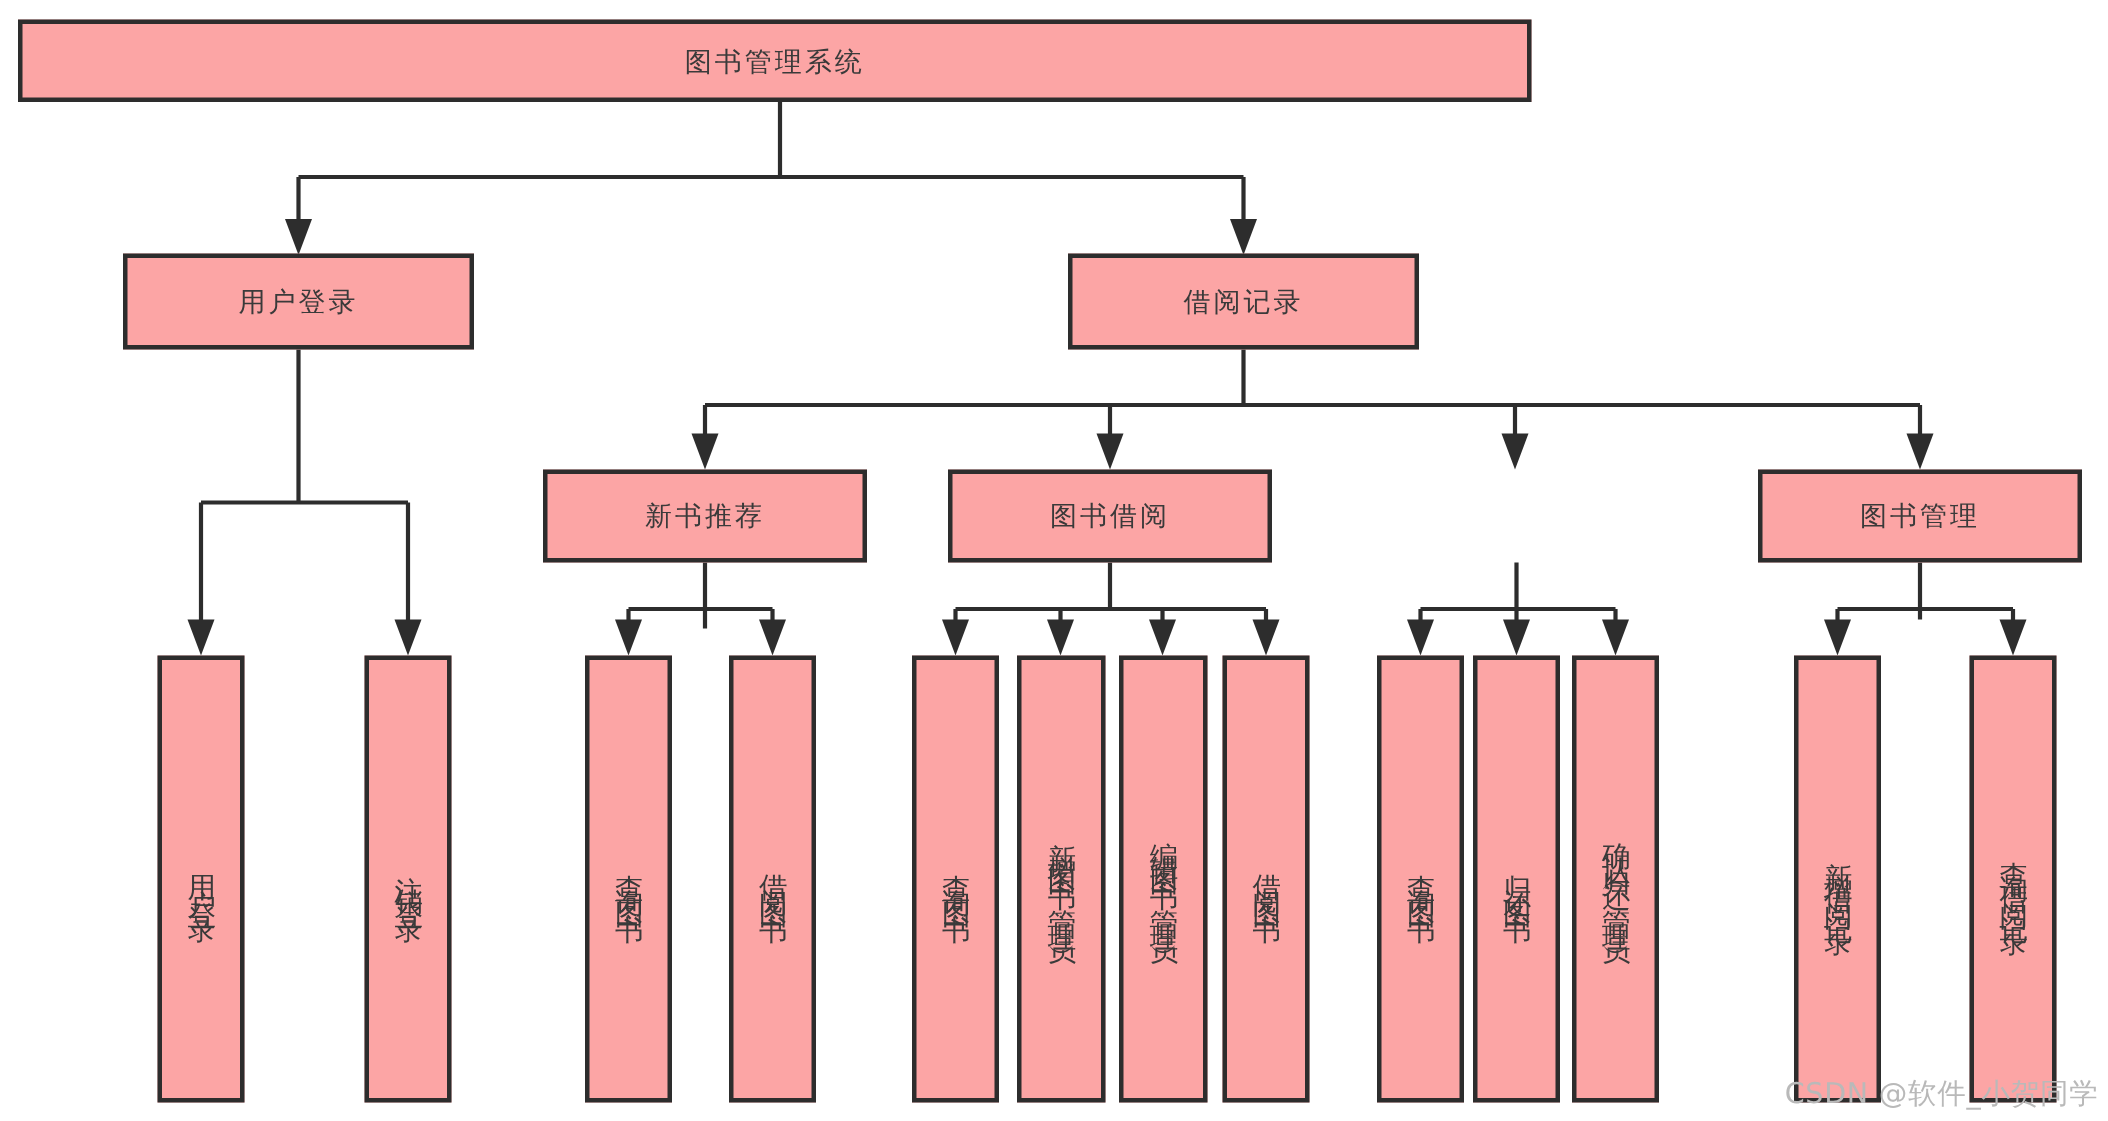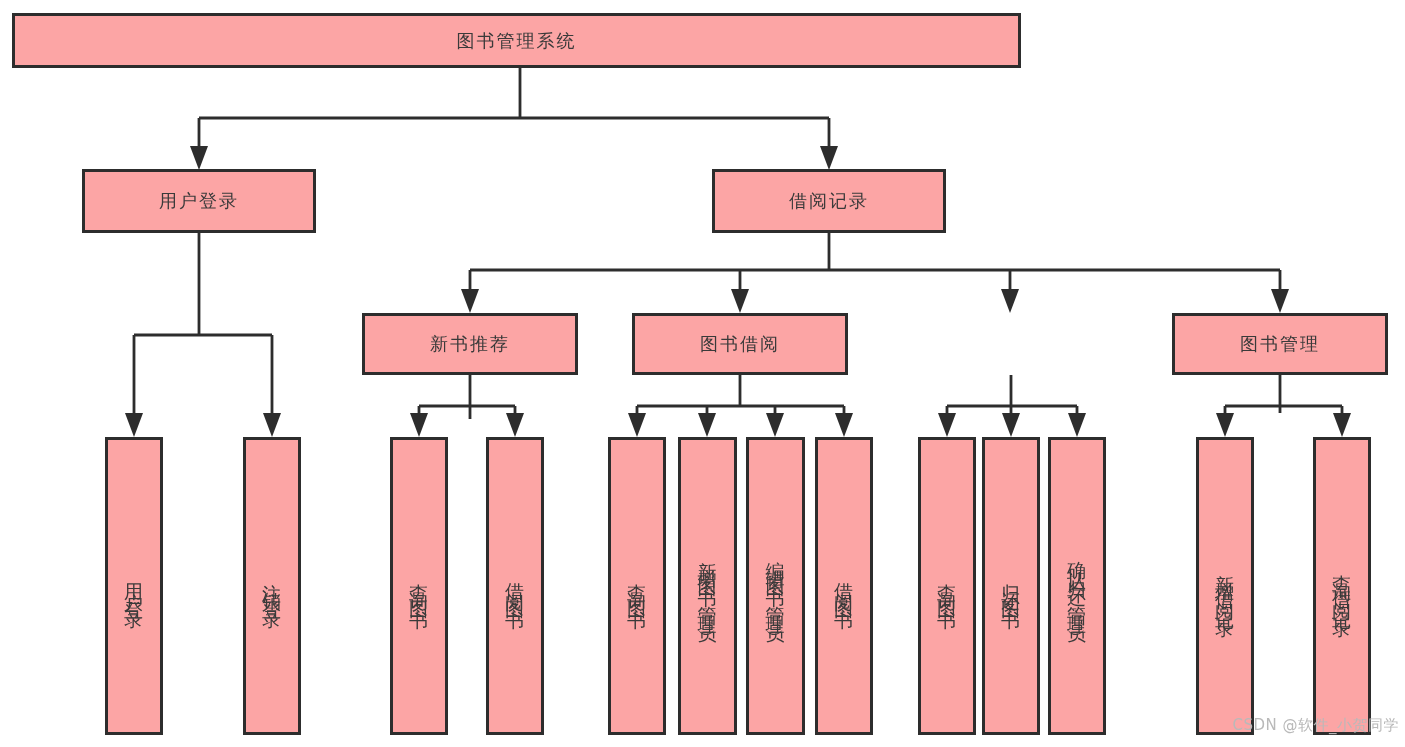--- a/index.html
+++ b/index.html
@@ -37,21 +37,21 @@
     writing-mode: vertical-rl;
     text-orientation: mixed;
     font-size: 19px;
     letter-spacing: 9px;
     line-height: 1;
   }
   .watermark {
     position: absolute;
     right: 6px;
     top: 716px;
-    font-size: 15px;
+    font-size: 19px;
     letter-spacing: 0.5px;
     color: #b9b9b9;
     z-index: 5;
     white-space: nowrap;
   }
 </style>
 </head>
 <body>
 
 <div class="stage">

